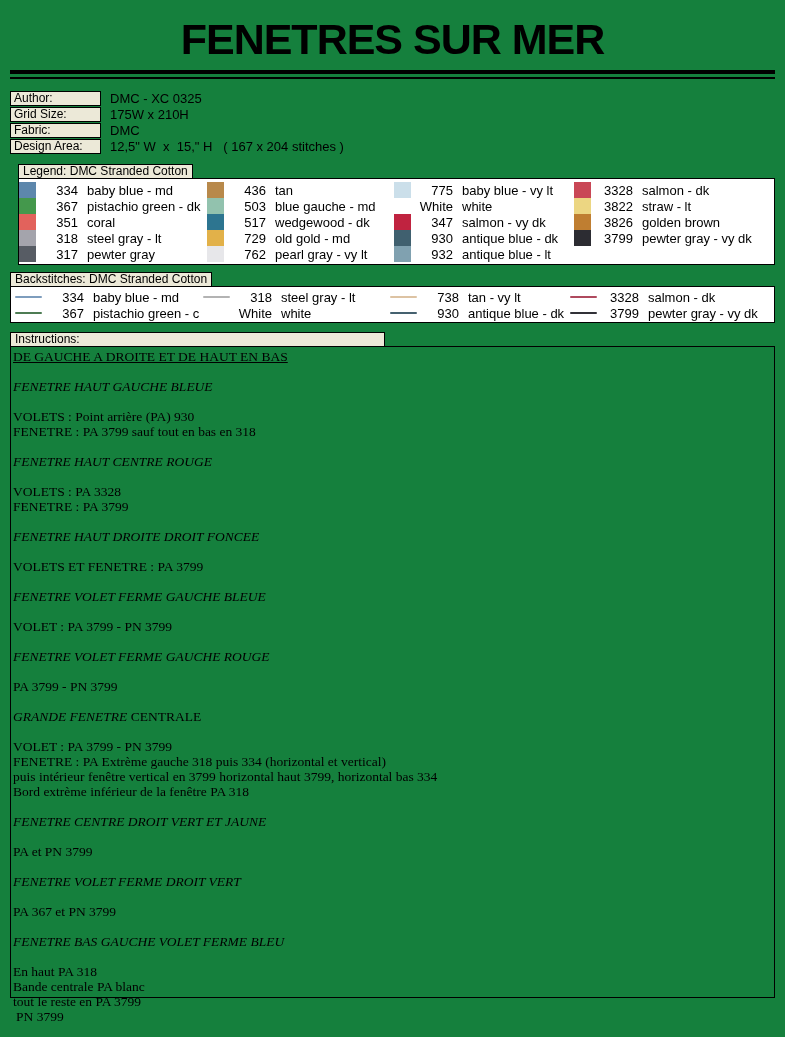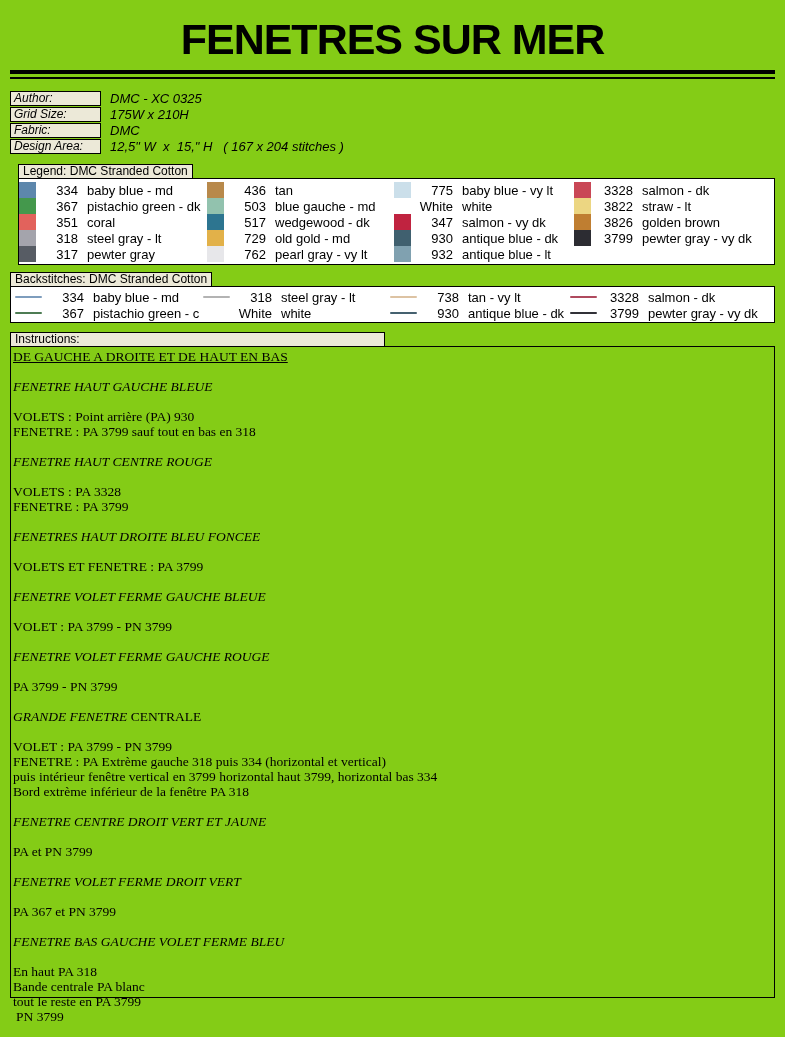--- a/index.html
+++ b/index.html
@@ -1,29 +1,29 @@
 <!DOCTYPE html>
 <html><head>
 <meta charset="utf-8">
 <style>
   html,body{margin:0;padding:0;background:#fff;}
   .page{
-    position:relative;width:785px;height:1037px;background:#84cc16;color:#000;
+    position:relative;width:785px;height:1037px;background:#15803d;color:#000;
     overflow:hidden;font-family:"Liberation Sans",sans-serif;
   }
   .title{
     margin:14px 0 0;text-align:center;font-size:43px;line-height:50px;
     font-weight:bold;letter-spacing:-1px;font-family:"Liberation Sans",sans-serif;
   }
   .double-rule{
     margin:6px 10px 0;height:3px;
     border-top:4px solid #000;border-bottom:2px solid #000;
   }
   
-  .metadata{margin:12px 8px 0 10px;font-style:italic;}
+  .metadata{margin:12px 8px 0 10px;}
   .meta-row{display:flex;align-items:flex-start;margin-bottom:1px;}
   .meta-label{
     width:86px;border:1px solid #000;background:#ece9d8;
     font-size:12px;line-height:13px;padding:0 0 0 3px;flex:none;
   }
   .meta-value{margin-left:9px;font-size:13px;line-height:15px;white-space:pre;}
   
   .panel-header{
     display:block;width:fit-content;margin-left:10px;position:relative;z-index:2;
     border:1px solid #000;background:#ece9d8;font-size:12px;line-height:13px;padding:0 4px;
@@ -292,21 +292,21 @@
               <div class="instr-line">FENETRE : PA 3799 sauf tout en bas en 318</div>
             </div>
 
   <div class="instr-section">
     <div class="instr-title"><span class="t-italic">FENETRE HAUT CENTRE ROUGE</span><span class="t-regular"></span></div>
   <div class="instr-line">VOLETS : PA 3328</div>
               <div class="instr-line">FENETRE : PA 3799</div>
             </div>
 
   <div class="instr-section">
-    <div class="instr-title"><span class="t-italic">FENETRES HAUT DROITE BLEU FONCEE</span><span class="t-regular"></span></div>
+    <div class="instr-title"><span class="t-italic">FENETRE HAUT DROITE DROIT FONCEE</span><span class="t-regular"></span></div>
   <div class="instr-line">VOLETS ET FENETRE : PA 3799</div>
             </div>
 
   <div class="instr-section">
     <div class="instr-title"><span class="t-italic">FENETRE VOLET FERME GAUCHE BLEUE</span><span class="t-regular"></span></div>
   <div class="instr-line">VOLET : PA 3799 - PN 3799</div>
             </div>
 
   <div class="instr-section">
     <div class="instr-title"><span class="t-italic">FENETRE VOLET FERME GAUCHE ROUGE</span><span class="t-regular"></span></div>

